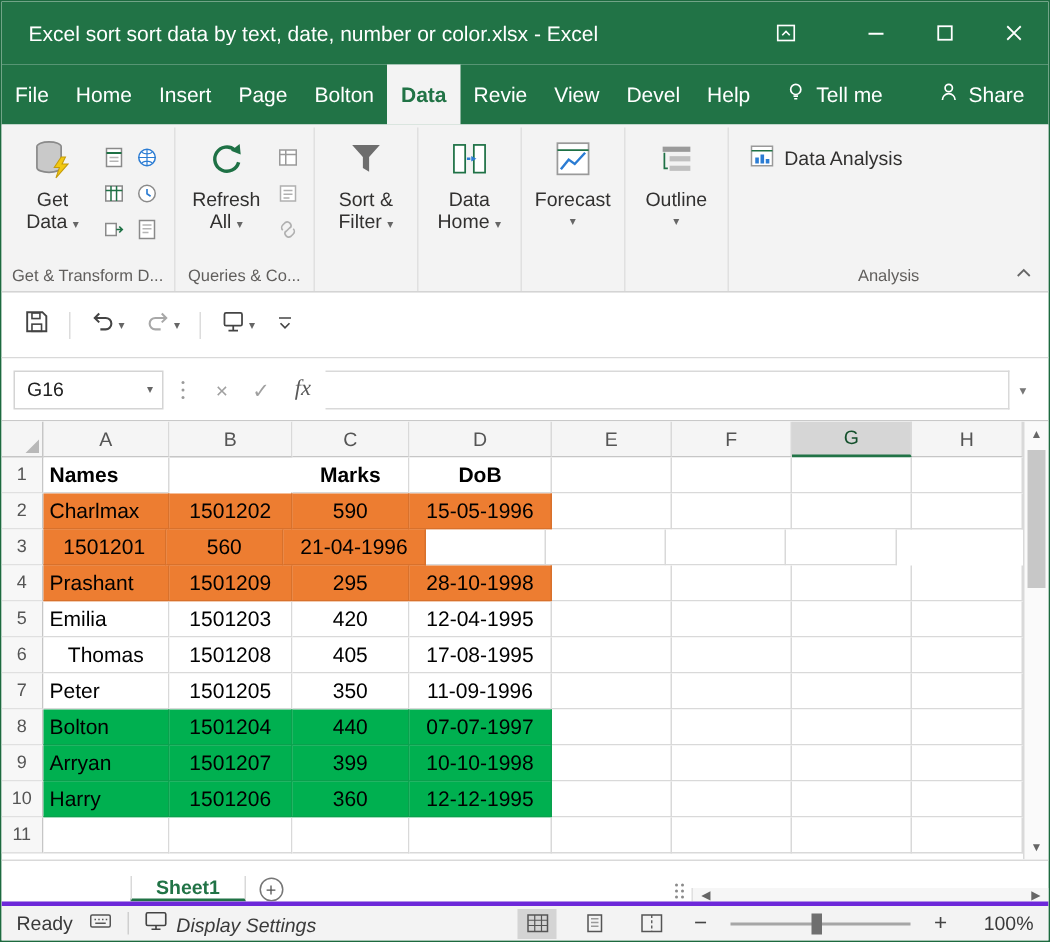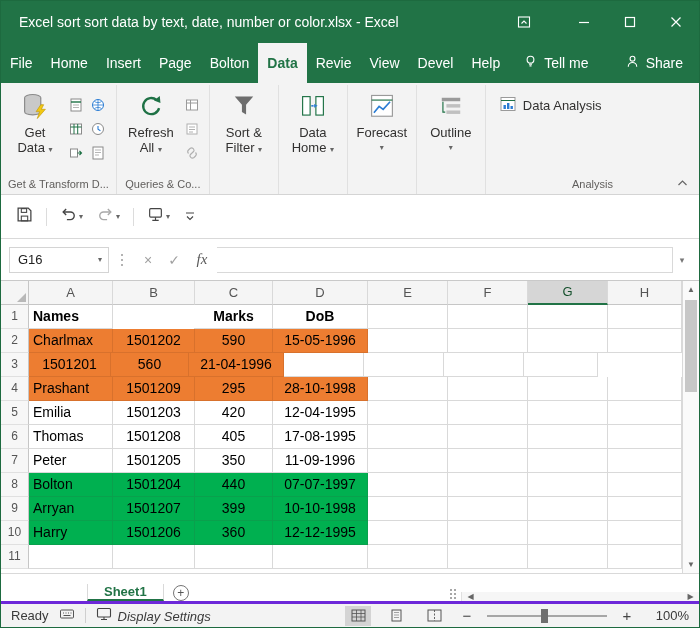--- a/index.html
+++ b/index.html
@@ -488,21 +488,21 @@
             <div class="cell f-none center" style="width: 82px;">1501203</div>
             <div class="cell f-none center" style="width: 78px;">420</div>
             <div class="cell f-none center" style="width: 95px;">12-04-1995</div>
             <div class="cell f-none" style="width: 80px;"></div>
             <div class="cell f-none" style="width: 80px;"></div>
             <div class="cell f-none" style="width: 80px;"></div>
             <div class="cell f-none" style="width: 74px;"></div>
           </div>
           <div class="grow">
             <div class="rowh">6</div>
-            <div class="cell f-none" style="width: 84px;">Thomas</div>
+            <div class="cell f-none" style="width: 84px; text-align: center;">Thomas</div>
             <div class="cell f-none center" style="width: 82px;">1501208</div>
             <div class="cell f-none center" style="width: 78px;">405</div>
             <div class="cell f-none center" style="width: 95px;">17-08-1995</div>
             <div class="cell f-none" style="width: 80px;"></div>
             <div class="cell f-none" style="width: 80px;"></div>
             <div class="cell f-none" style="width: 80px;"></div>
             <div class="cell f-none" style="width: 74px;"></div>
           </div>
           <div class="grow">
             <div class="rowh">7</div>

